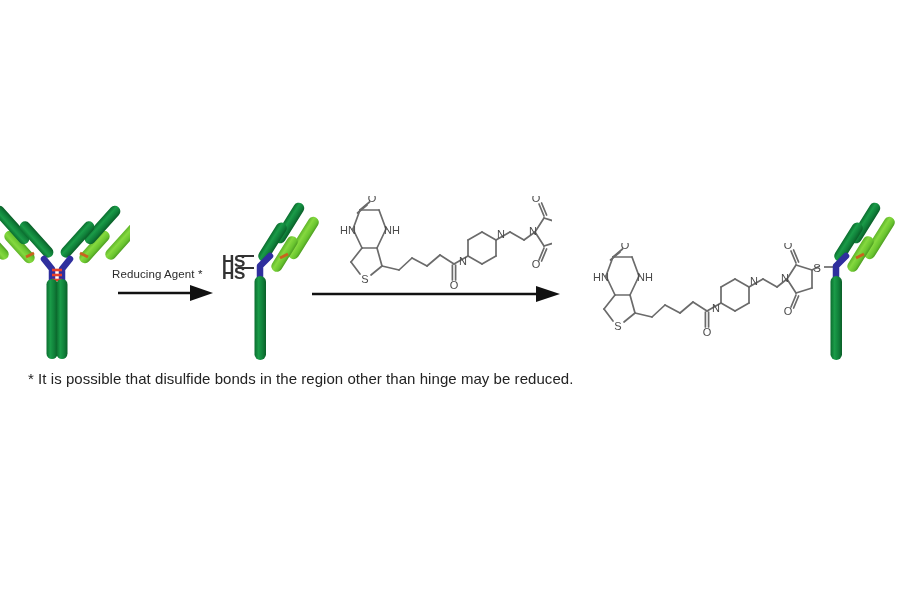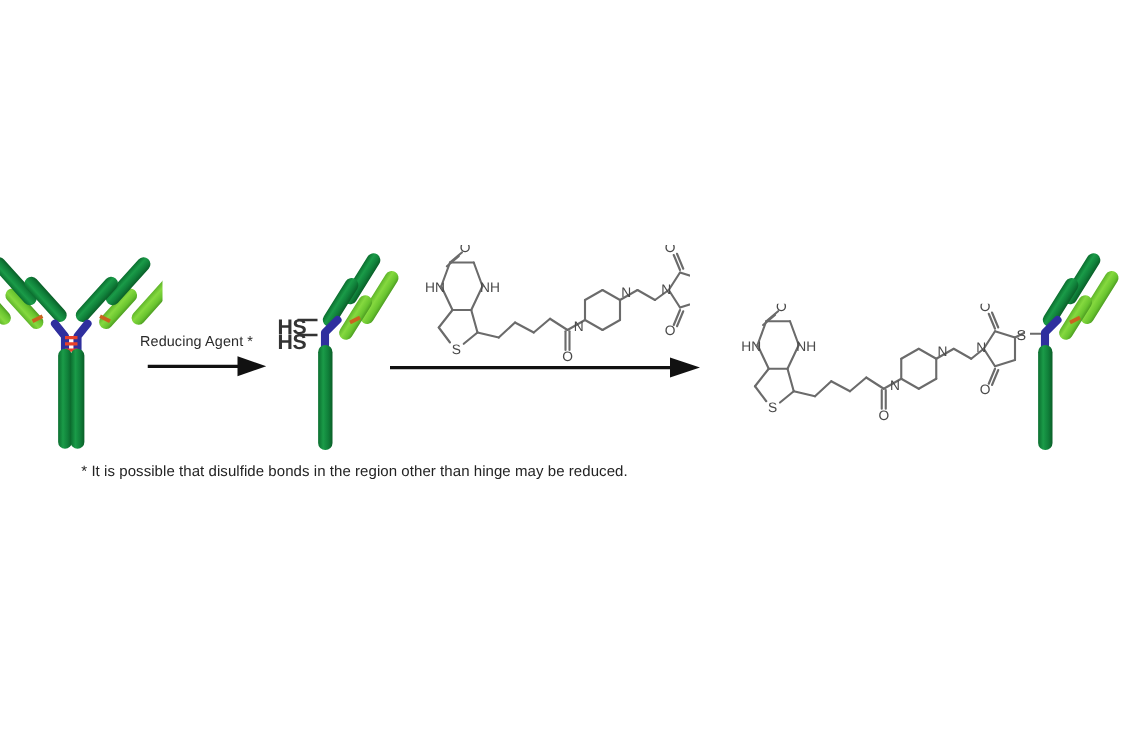--- a/index.html
+++ b/index.html
@@ -2,21 +2,21 @@
 <html><head>
 <meta charset="utf-8">
 <style>
   html,body{margin:0;padding:0;background:#fff;}
   body{width:900px;height:594px;position:relative;overflow:hidden;
        font-family:"Liberation Sans",sans-serif;}
   .stage{position:absolute;left:0;top:0;width:900px;height:594px;}
   .abs{position:absolute;}
   .lbl{color:#2b2b2b;white-space:nowrap;}
   #reducing-label{left:112px;top:268px;font-size:11.5px;letter-spacing:.1px;}
-  #caption{left:28px;top:370px;font-size:12px;color:#232323;letter-spacing:.05px;margin-left:37px;}
+  #caption{left:28px;top:370px;font-size:15px;color:#232323;letter-spacing:.05px;}
   .hs-label{font-size:17px;font-weight:bold;color:#333;letter-spacing:-.3px;}
   #hs1{left:222px;top:252px;}
   #hs2{left:222px;top:264px;}
 </style>
 </head>
 <body>
 
 <div class="stage">
 
   <svg class="abs" style="left:0px;top:195px;" width="130" height="170" viewBox="0 0 130 170">

